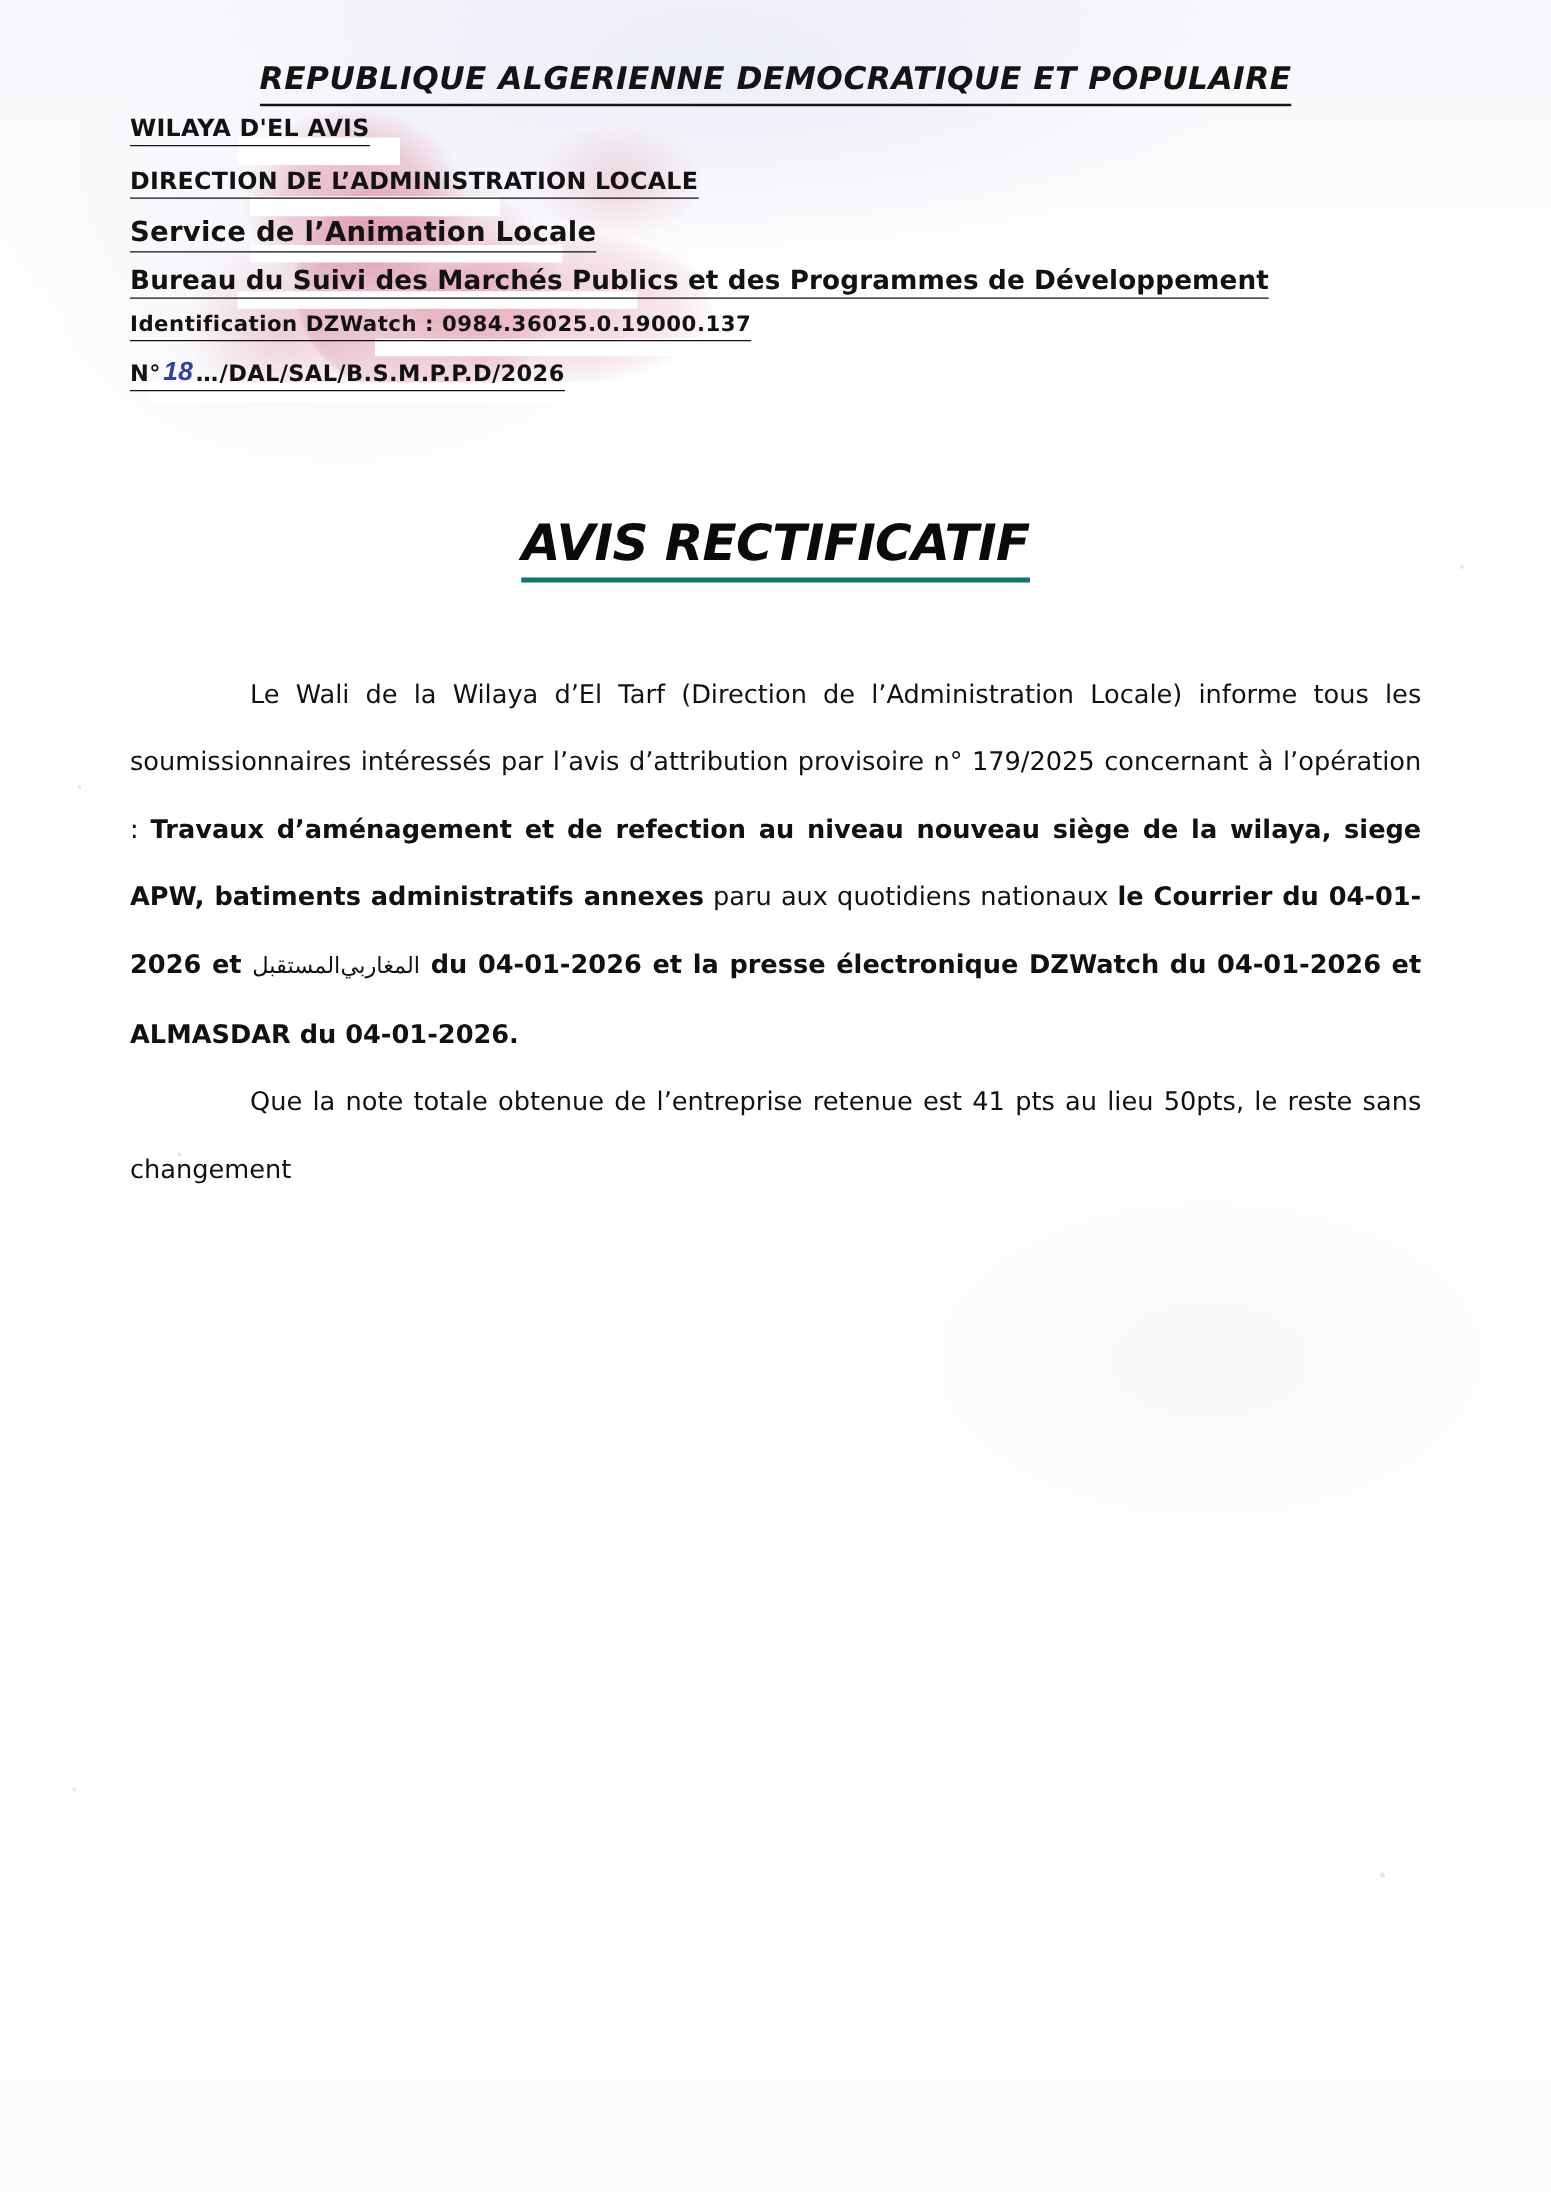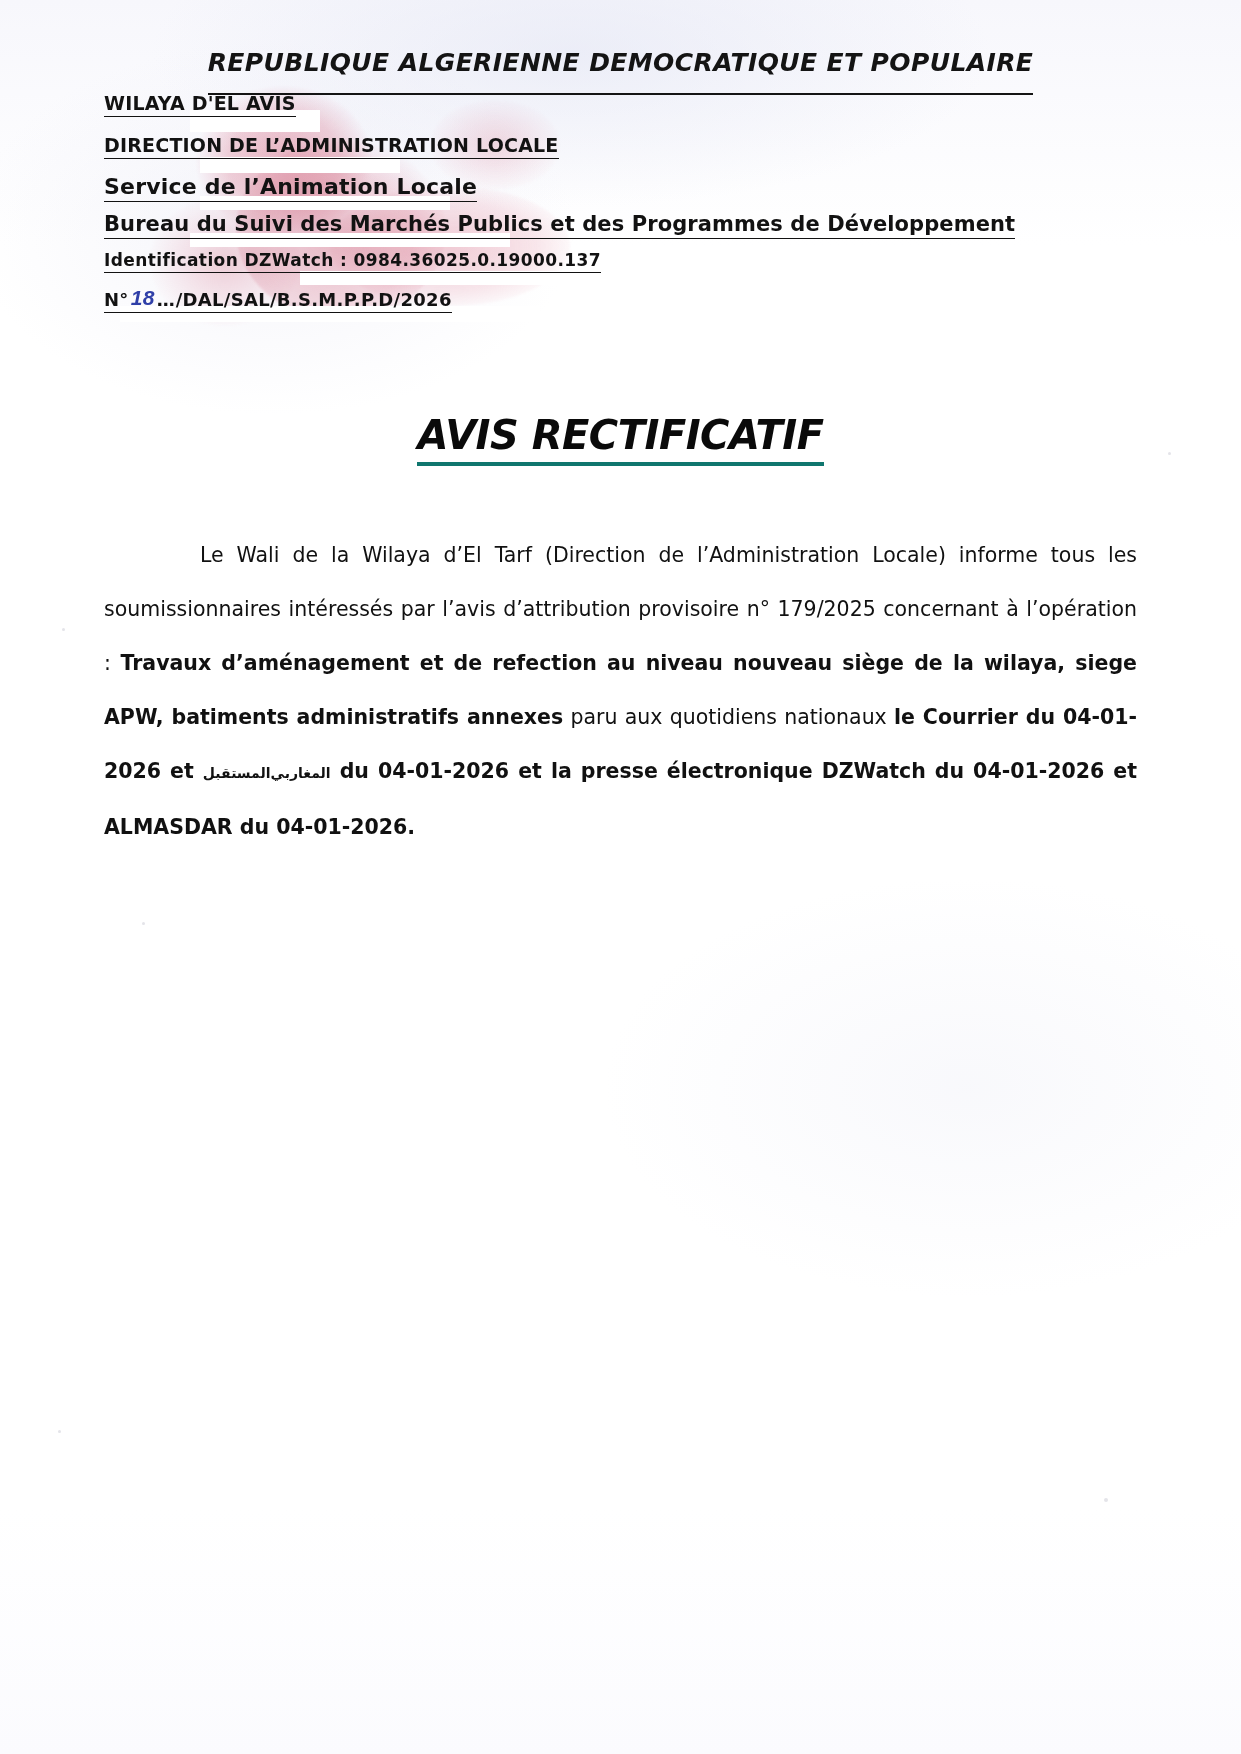--- a/index.html
+++ b/index.html
@@ -80,21 +80,21 @@
     text-align: center;
     font-family: "DejaVu Sans", sans-serif;
     font-style: italic;
     font-weight: bold;
     font-size: 25px;
     letter-spacing: 0.4px;
     color: #141414;
   }
   .doc-title-top .u {
     border-bottom: 2px solid #141414;
-    padding-bottom: 16px;
+    padding-bottom: 6px;
   }
 
   .hdr {
     position: absolute;
     left: 104px;
     font-family: "DejaVu Sans", sans-serif;
     font-weight: bold;
     color: #121212;
     white-space: nowrap;
   }
@@ -155,22 +155,22 @@
   .body-text p {
     margin: 0 0 0 0;
     text-indent: 96px;
   }
   .body-text p + p { margin-top: 0; }
   .b { font-weight: bold; }
   .ar {
     font-family: "DejaVu Sans", sans-serif;
     direction: rtl;
     unicode-bidi: isolate;
-    font-size: 14px;
-    font-weight: bold;
+    font-size: 18px;
+    font-weight: normal;
   }
 
   
   .speck {
     position: absolute;
     z-index: 2;
     background: #c9c9d4;
     border-radius: 50%;
     opacity: 0.5;
     pointer-events: none;
@@ -231,16 +231,17 @@
     <div class="hdr hdr-6">
       <span class="u"><span>N°</span><span class="hw-number">18</span><span class="dots">…</span><span>/DAL/SAL/B.S.M.P.P.D/2026</span></span>
     </div>
 
     <div class="main-heading">
       <span class="u">AVIS RECTIFICATIF</span>
     </div>
 
     <div class="body-text">
       <p><span>Le Wali de la Wilaya d’El Tarf (Direction de l’Administration Locale) informe tous les soumissionnaires intéressés par l’avis d’attribution provisoire n° 179/2025 concernant à l’opération : </span><span class="b">Travaux d’aménagement et de refection au niveau nouveau siège de la wilaya, siege APW, batiments administratifs annexes</span><span>  paru aux quotidiens nationaux </span><span class="b">le Courrier  du 04-01-2026 et </span><span class="ar">المستقبل</span><span class="ar">المغاربي</span><span class="b"> du 04-01-2026 et la presse électronique DZWatch du 04-01-2026 et ALMASDAR du 04-01-2026.</span></p>
+      <p>Que la note totale obtenue de l’entreprise retenue est 41 pts au lieu 50pts, le reste sans changement</p>
     </div>
 
   </div>
 </div>
 
 </body></html>

